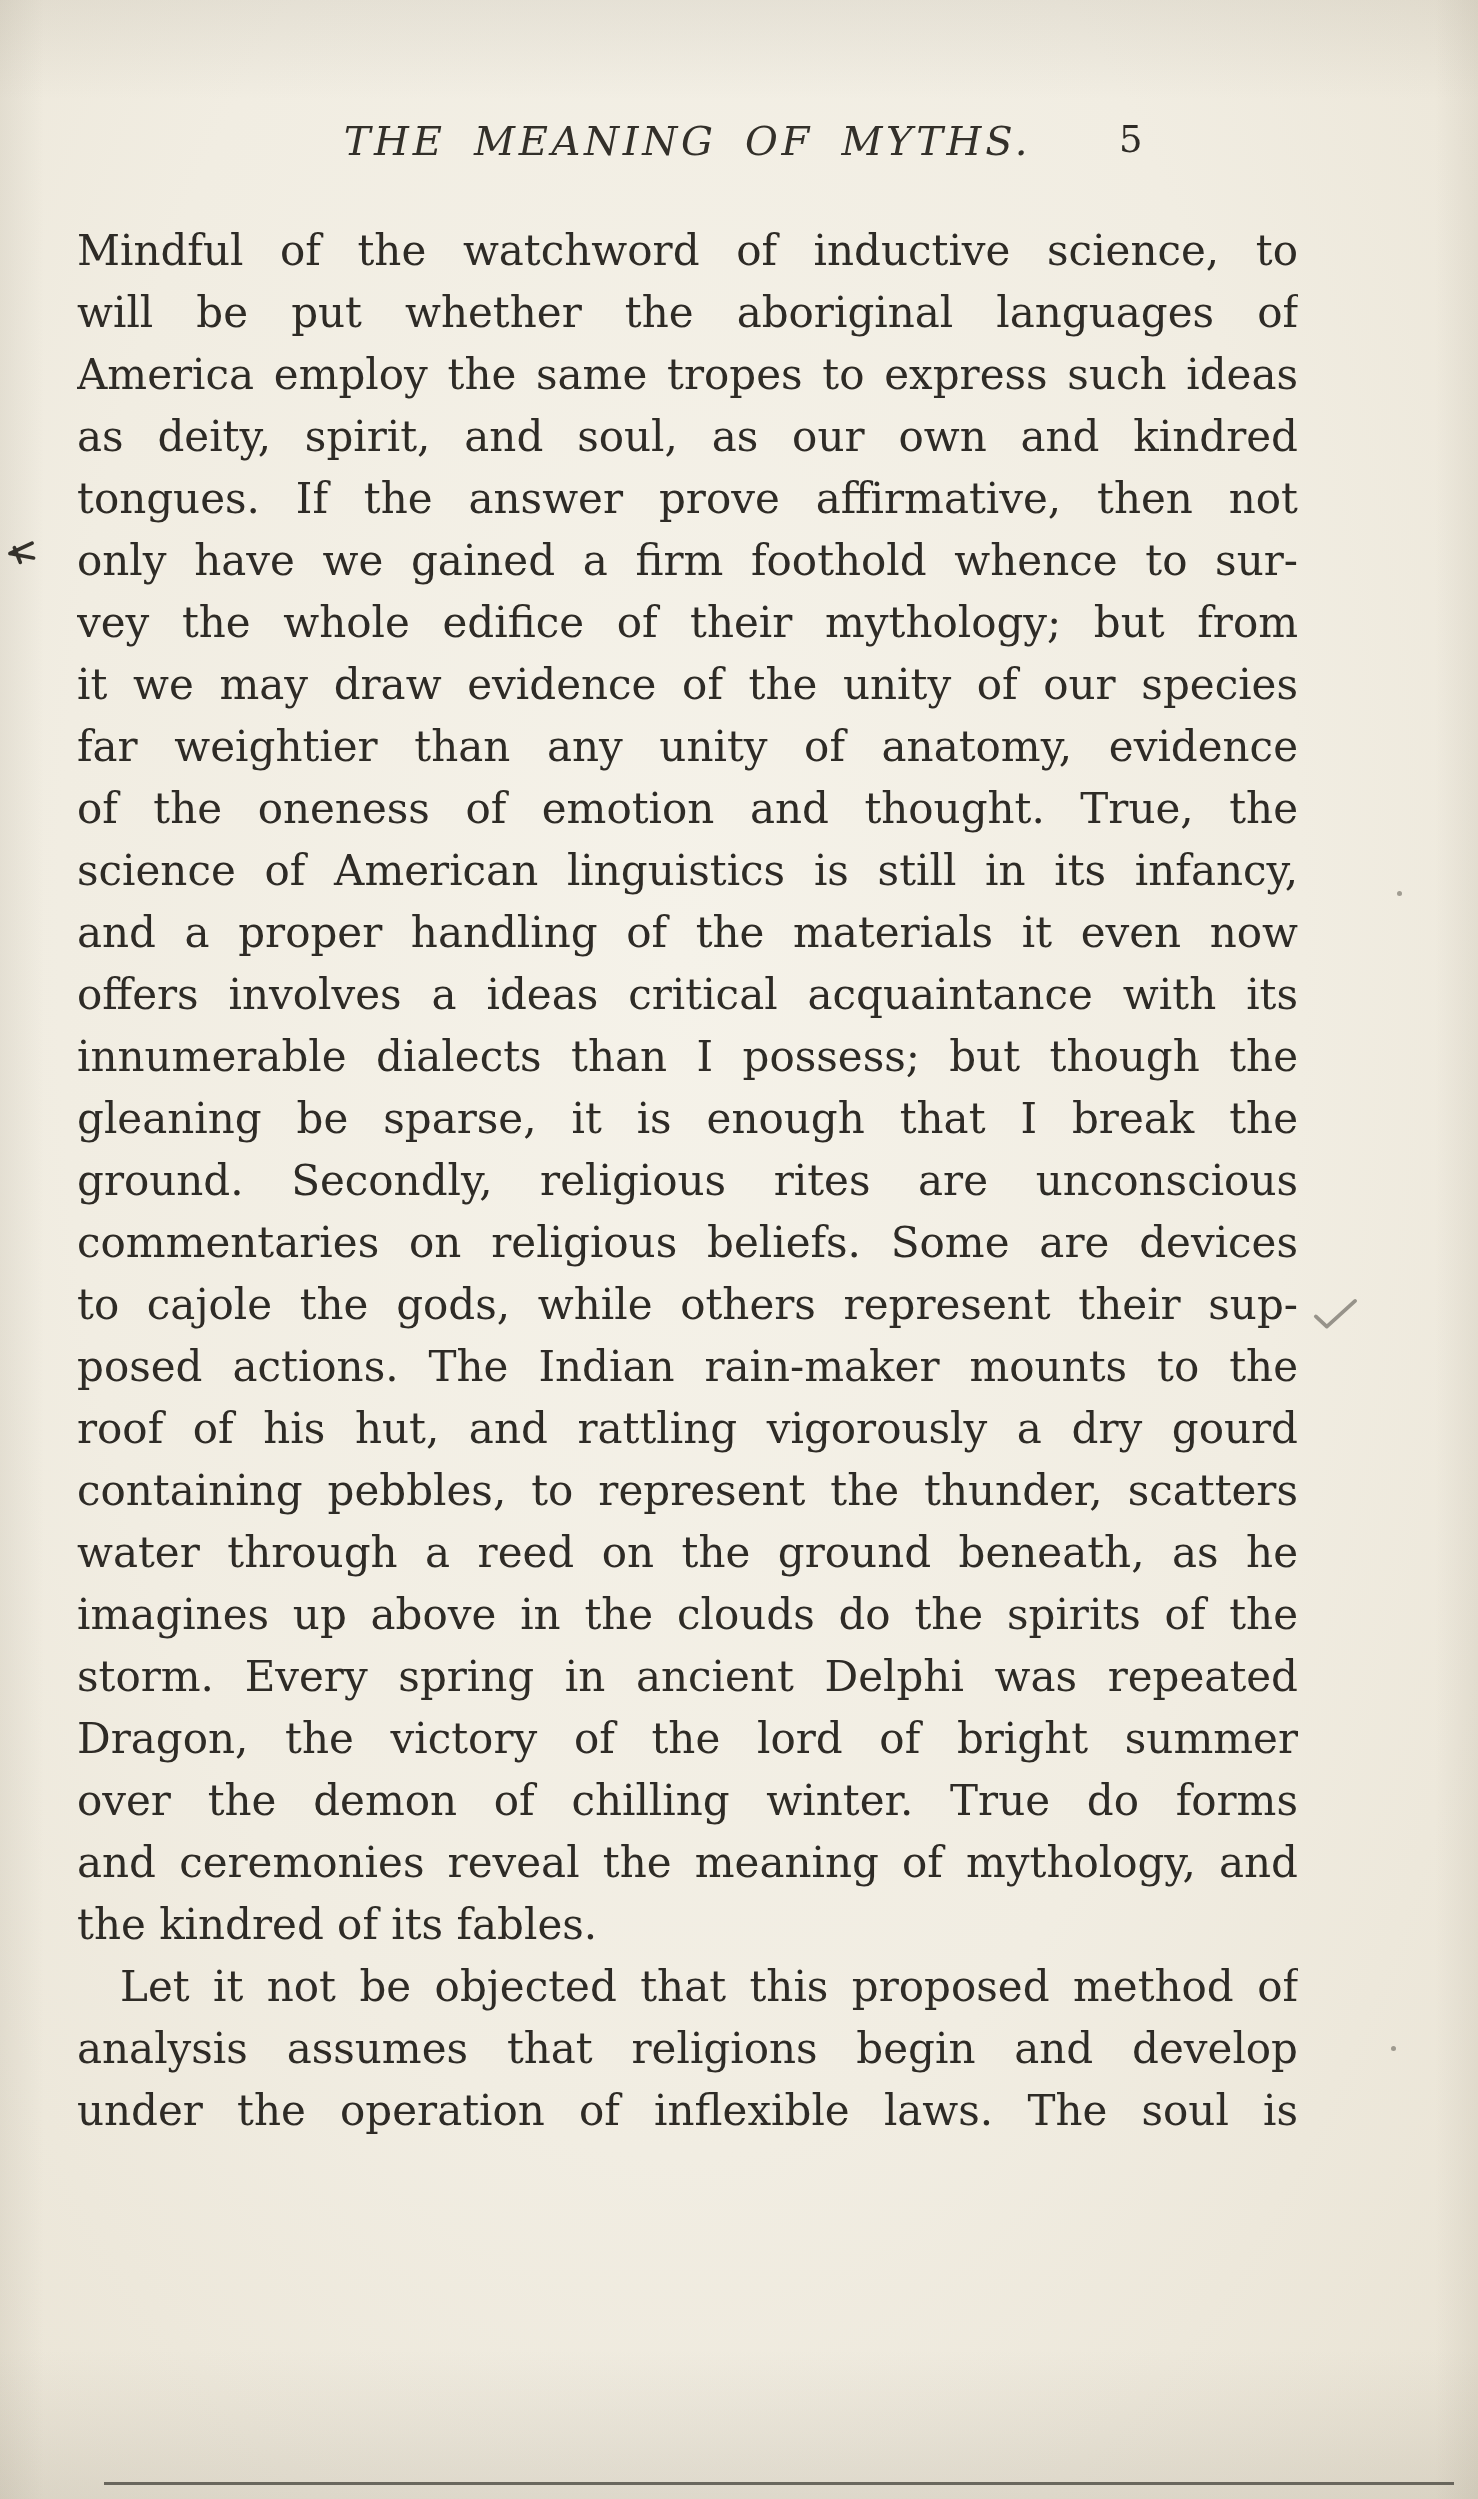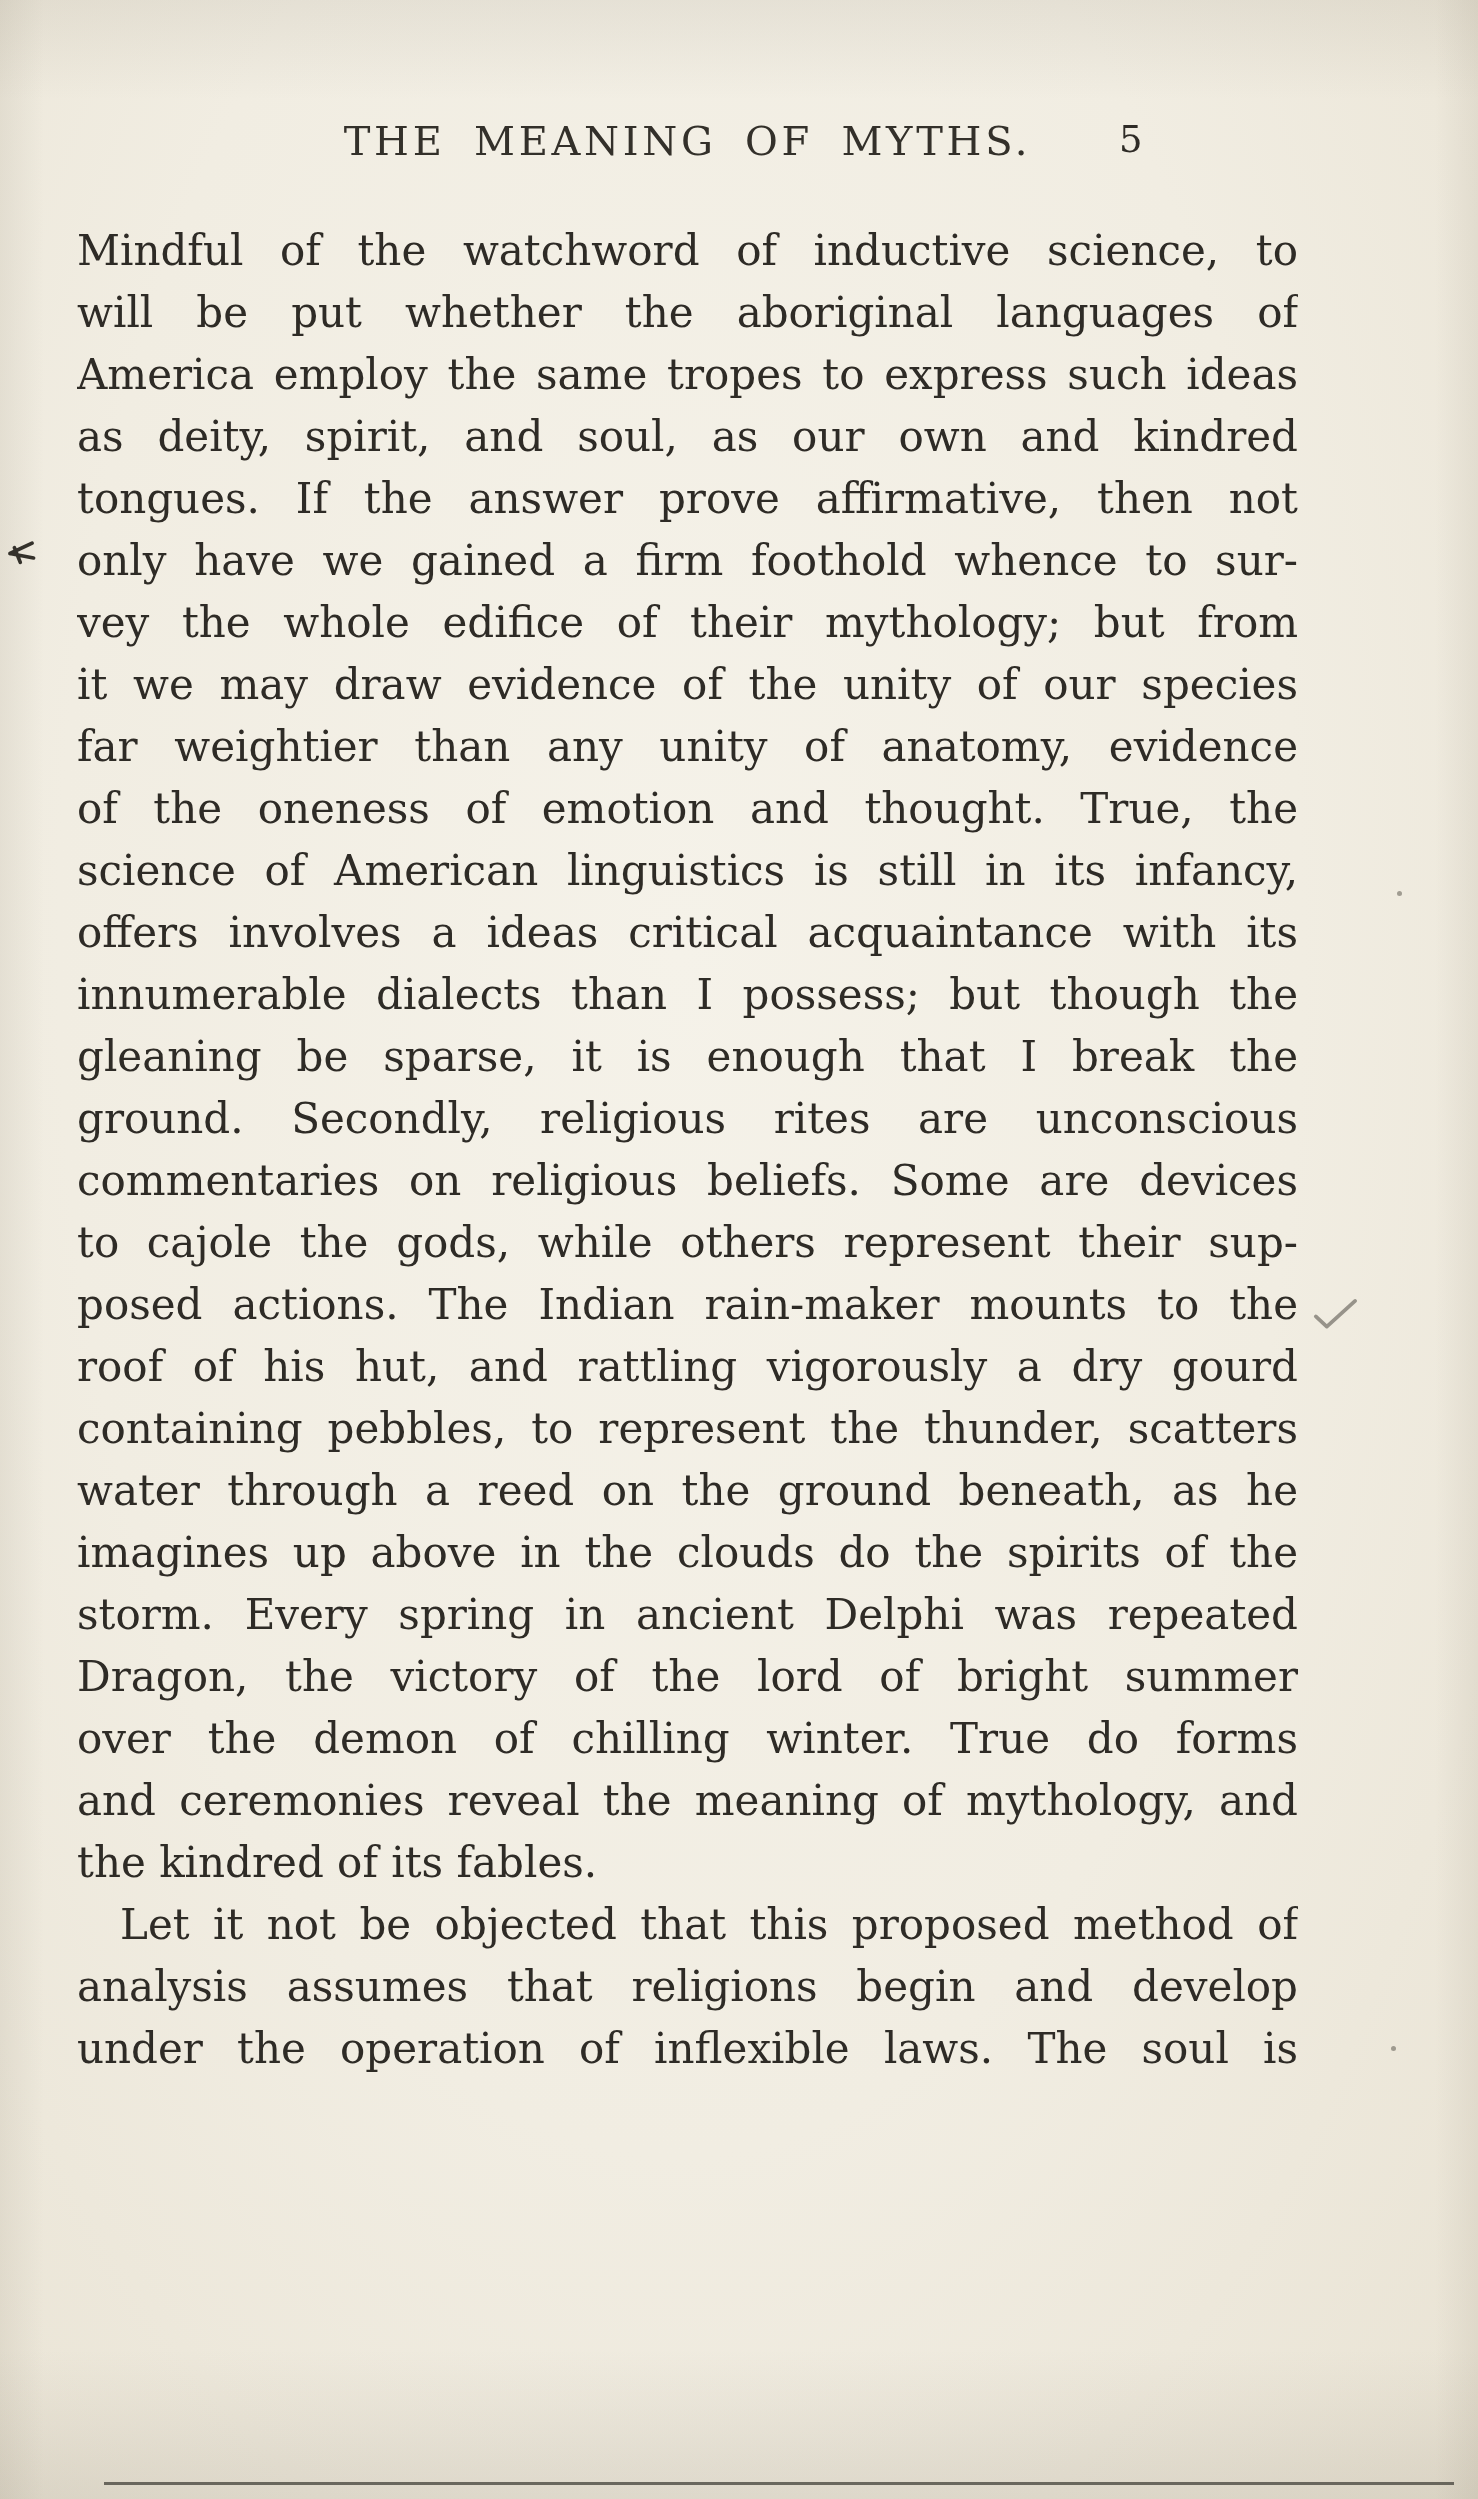--- a/index.html
+++ b/index.html
@@ -21,20 +21,21 @@
   }
   .header {
     position: absolute;
     top: 118px;
     left: 77px;
     width: 1221px;
     height: 67px;
   }
   .running-title {
     text-align: center;
+    font-style: italic;
     font-size: 40px;
     letter-spacing: 3.7px;
     word-spacing: 12px;
     color: #33302a;
   }
   .page-number {
     position: absolute;
     left: 1042px;
     top: 0;
     font-size: 37px;
@@ -99,20 +100,21 @@
       <div class="line">will be put whether the aboriginal languages of</div>
       <div class="line">America employ the same tropes to express such ideas</div>
       <div class="line">as deity, spirit, and soul, as our own and kindred</div>
       <div class="line">tongues. If the answer prove affirmative, then not</div>
       <div class="line">only have we gained a firm foothold whence to sur-</div>
       <div class="line">vey the whole edifice of their mythology; but from</div>
       <div class="line">it we may draw evidence of the unity of our species</div>
       <div class="line">far weightier than any unity of anatomy, evidence</div>
       <div class="line">of the oneness of emotion and thought. True, the</div>
       <div class="line">science of American linguistics is still in its infancy,</div>
+      <div class="line">and a proper handling of the materials it even now</div>
       <div class="line">offers involves a ideas critical acquaintance with its</div>
       <div class="line">innumerable dialects than I possess; but though the</div>
       <div class="line">gleaning be sparse, it is enough that I break the</div>
       <div class="line">ground. Secondly, religious rites are unconscious</div>
       <div class="line">commentaries on religious beliefs. Some are devices</div>
       <div class="line">to cajole the gods, while others represent their sup-</div>
       <div class="line">posed actions. The Indian rain-maker mounts to the</div>
       <div class="line">roof of his hut, and rattling vigorously a dry gourd</div>
       <div class="line">containing pebbles, to represent the thunder, scatters</div>
       <div class="line">water through a reed on the ground beneath, as he</div>

